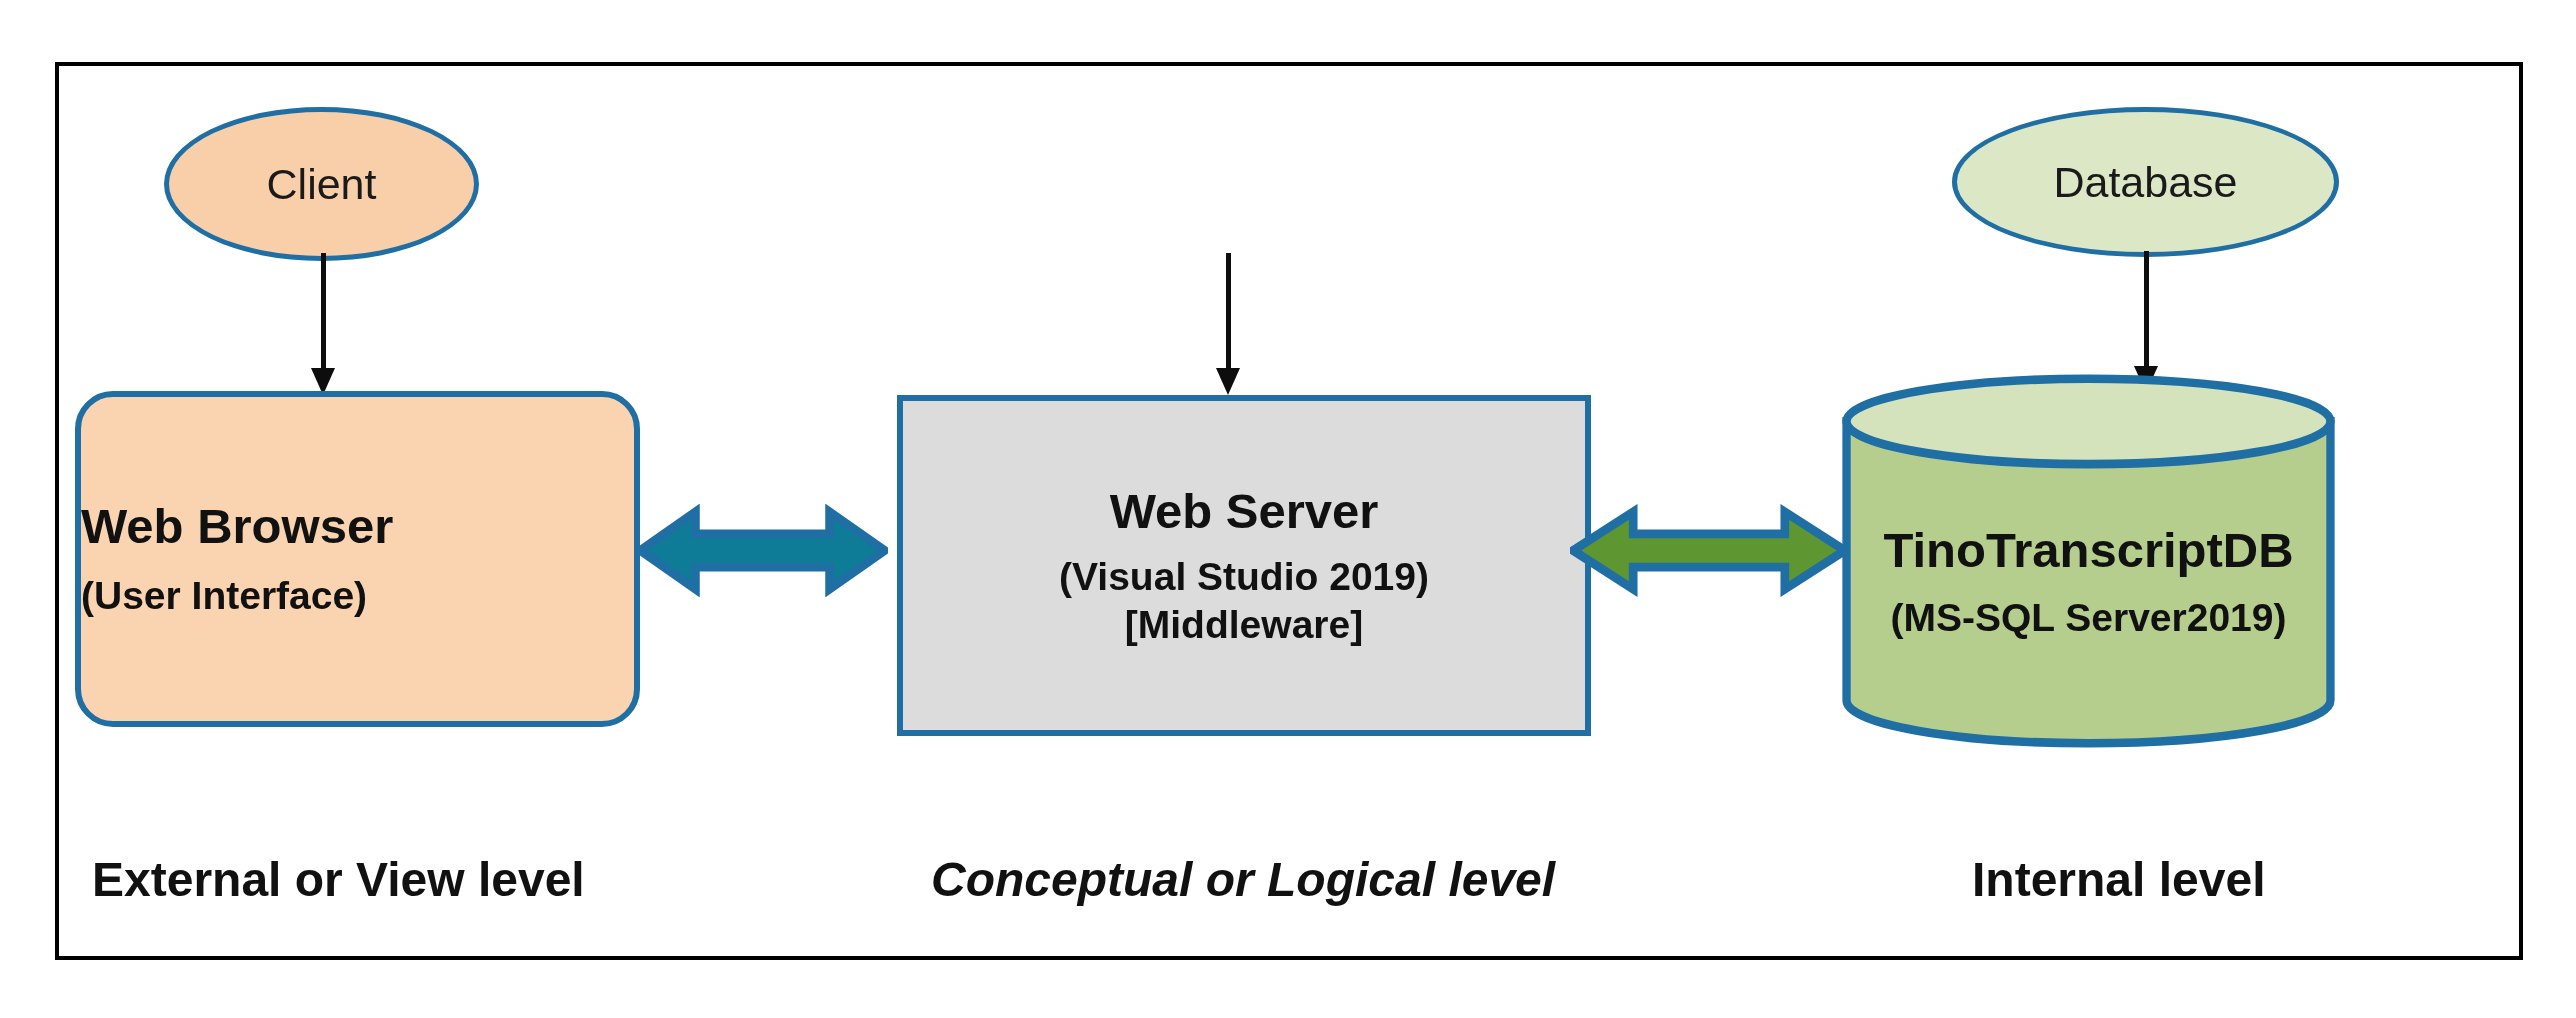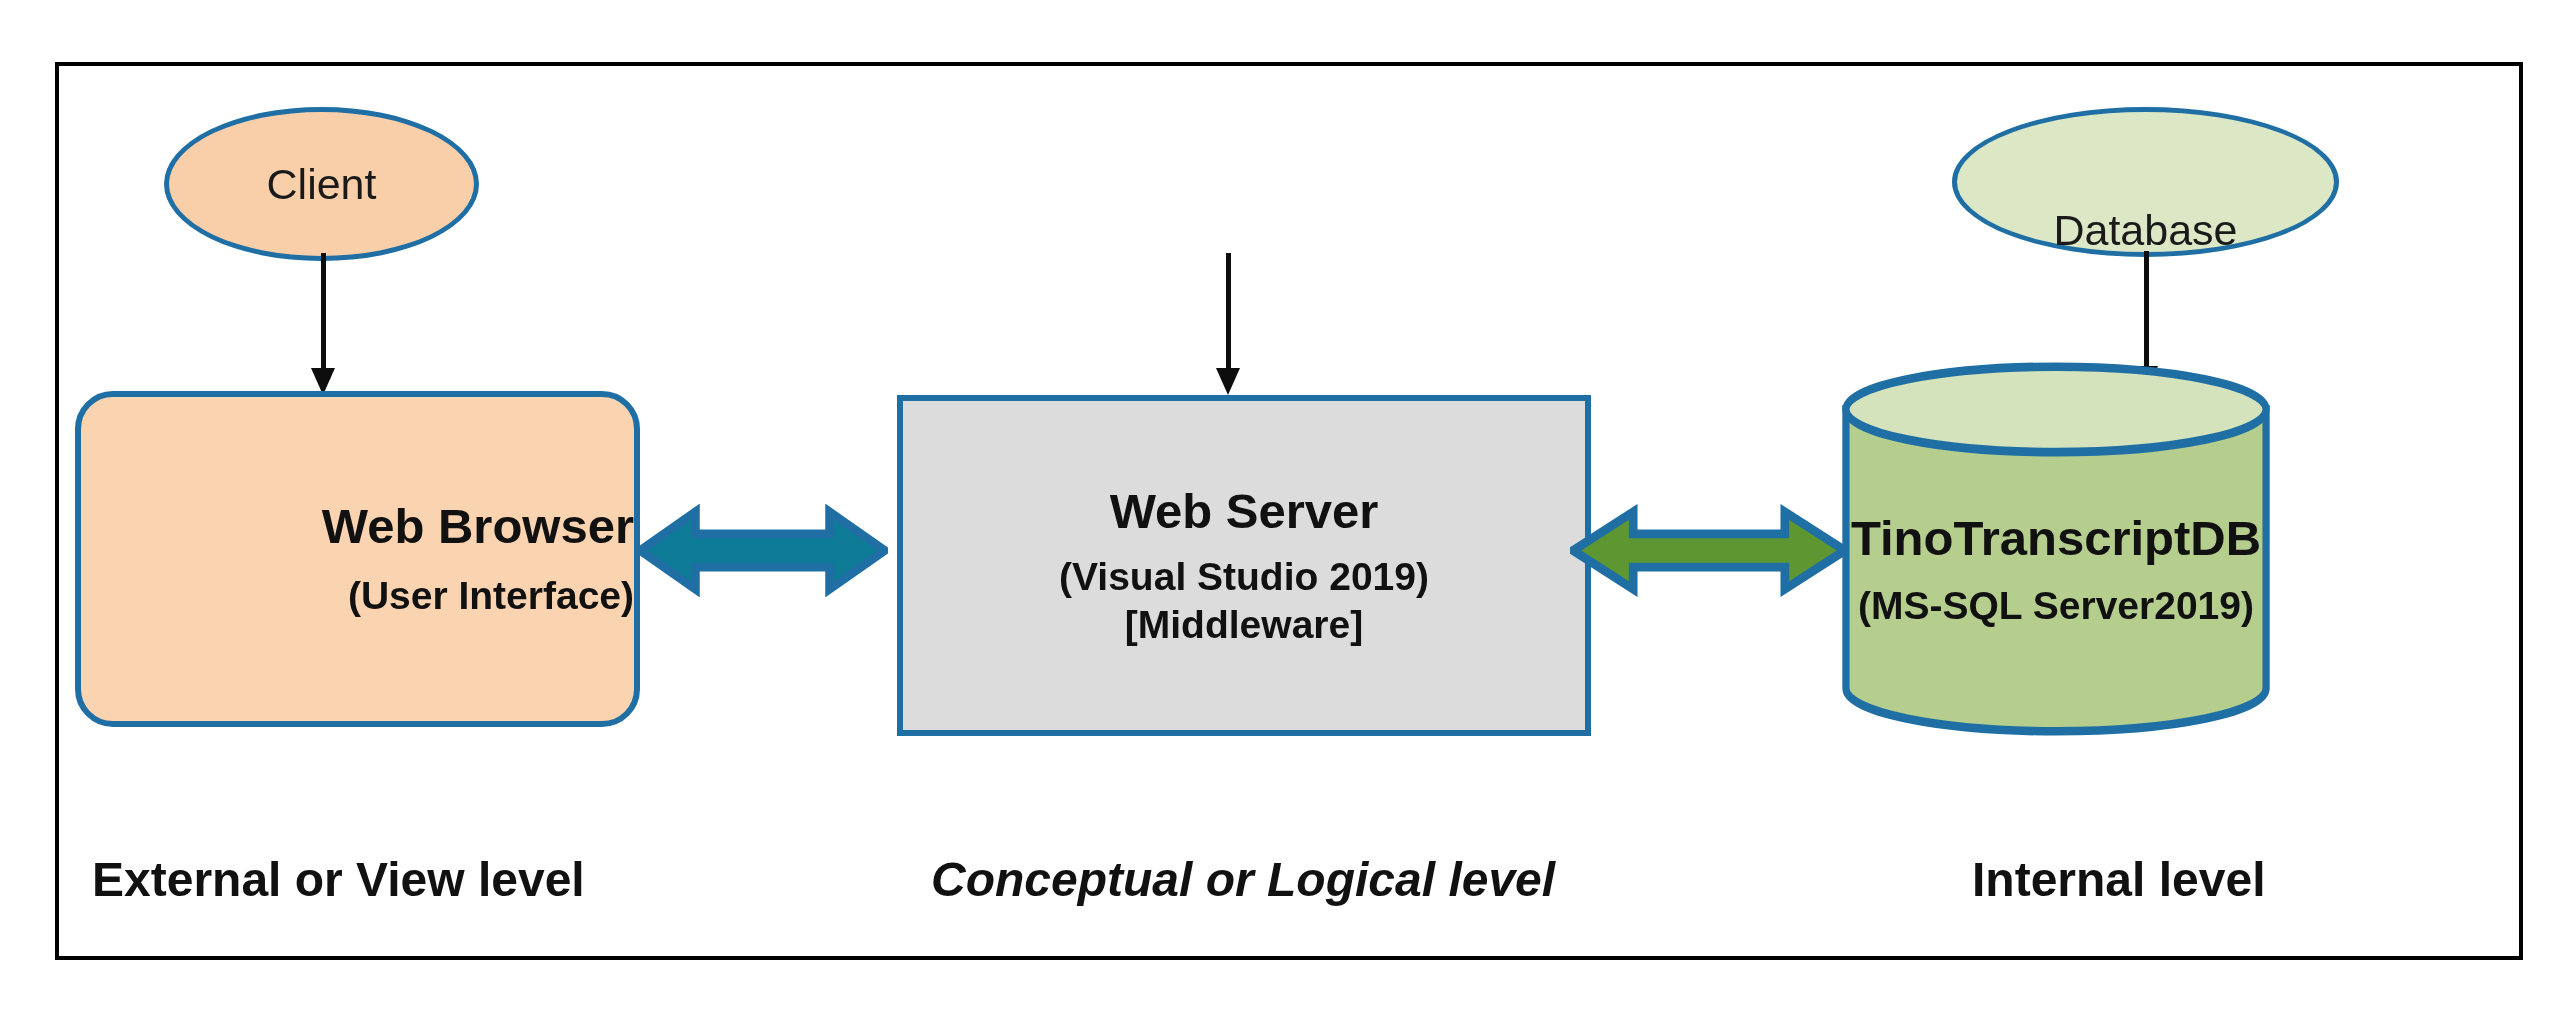--- a/index.html
+++ b/index.html
@@ -46,21 +46,21 @@
   }
   .role-ellipse .role-label {
     font-size: 43px;
     color: #1a1a1a;
     font-weight: 400;
     line-height: 1;
     white-space: nowrap;
   }
   #ellipse-client   { left: 164px;  top: 107px; width: 315px; height: 154px; background: #F9CFAA; }
   #ellipse-server   { left: 1058px; top: 111px; width: 340px; height: 152px; background: #DCDCDC; }
-  #ellipse-database { left: 1952px; top: 107px; width: 387px; height: 150px; background: #DCE7C6; align-items: flex-end; }
+  #ellipse-database { left: 1952px; top: 107px; width: 387px; height: 150px; background: #DCE7C6; }
 
   
   .v-arrow { width: 32px; }
   .v-arrow .shaft {
     position: absolute;
     left: 13.4px;
     top: 0;
     width: 4.7px;
     background: #0d0d0d;
   }
@@ -78,21 +78,21 @@
   .v-arrow .shaft { height: calc(100% - 24px); }
   .v-arrow .head  { bottom: 0; }
 
   
   #box-web-browser {
     left: 75px; top: 391px; width: 565px; height: 336px;
     background: #FAD3B0;
     border: 6.3px solid #1F6FA5;
     border-radius: 38px;
     display: flex; flex-direction: column;
-    align-items: flex-end; justify-content: center;
+    align-items: flex-start; justify-content: center;
   }
   #box-web-server {
     left: 897px; top: 395px; width: 694px; height: 341px;
     background: #DCDCDC;
     border: 6.3px solid #1F6FA5;
     display: flex; flex-direction: column;
     align-items: center; justify-content: center;
   }
 
   .node-title {
@@ -107,21 +107,21 @@
     font-weight: bold;
     color: #111111;
     line-height: 1.22;
     white-space: nowrap;
   }
   #box-web-browser .node-title { margin-bottom: 16px; }
   #box-web-server  .node-title { margin-bottom: 12.6px; }
 
   
   #cylinder-db {
-    left: 1842px; top: 362px; width: 428px; height: 374px;
+    left: 1842px; top: 374px; width: 493px; height: 374px;
   }
   #cylinder-db svg { display: block; width: 100%; height: 100%; }
   #cylinder-db .cyl-text {
     position: absolute;
     left: 0; top: 0; width: 100%; height: 100%;
     display: flex; flex-direction: column;
     align-items: center; justify-content: center;
     padding-top: 41px;
     box-sizing: border-box;
   }

